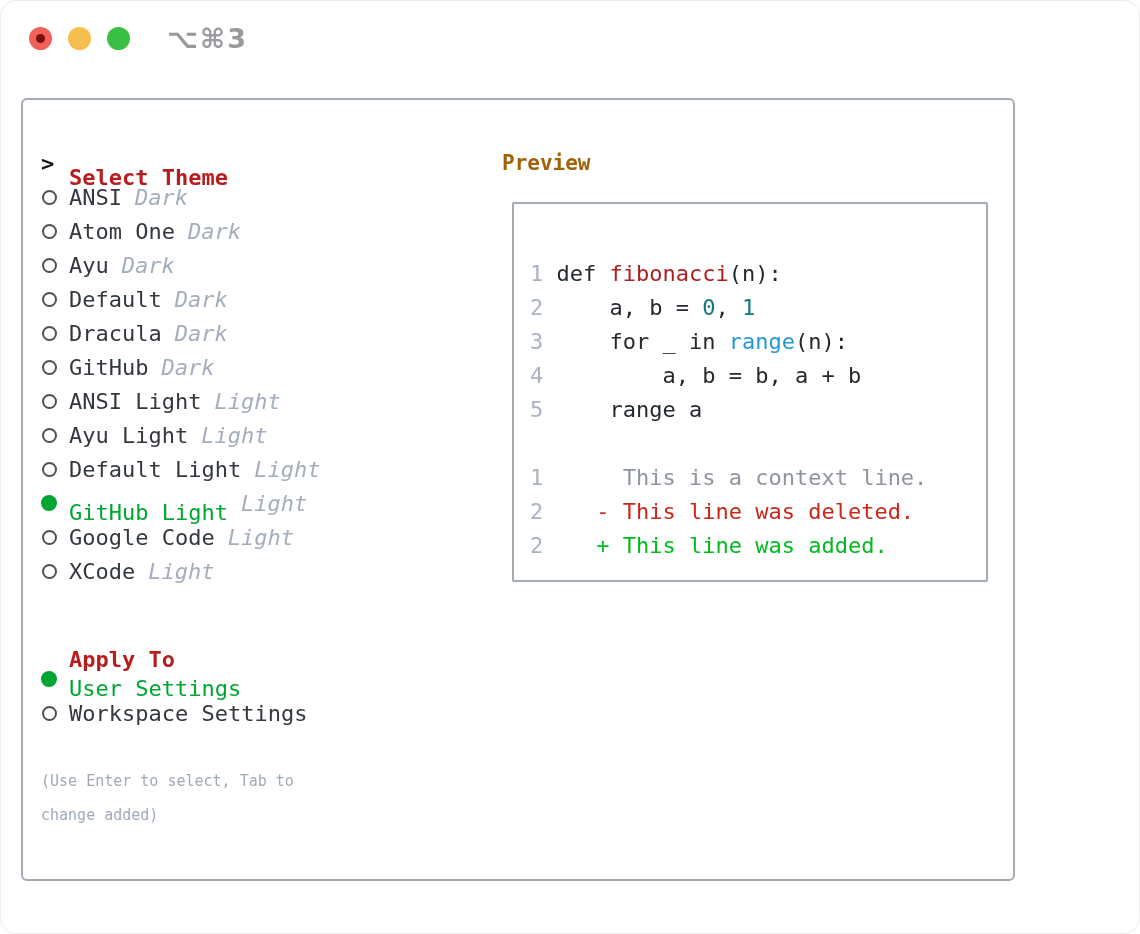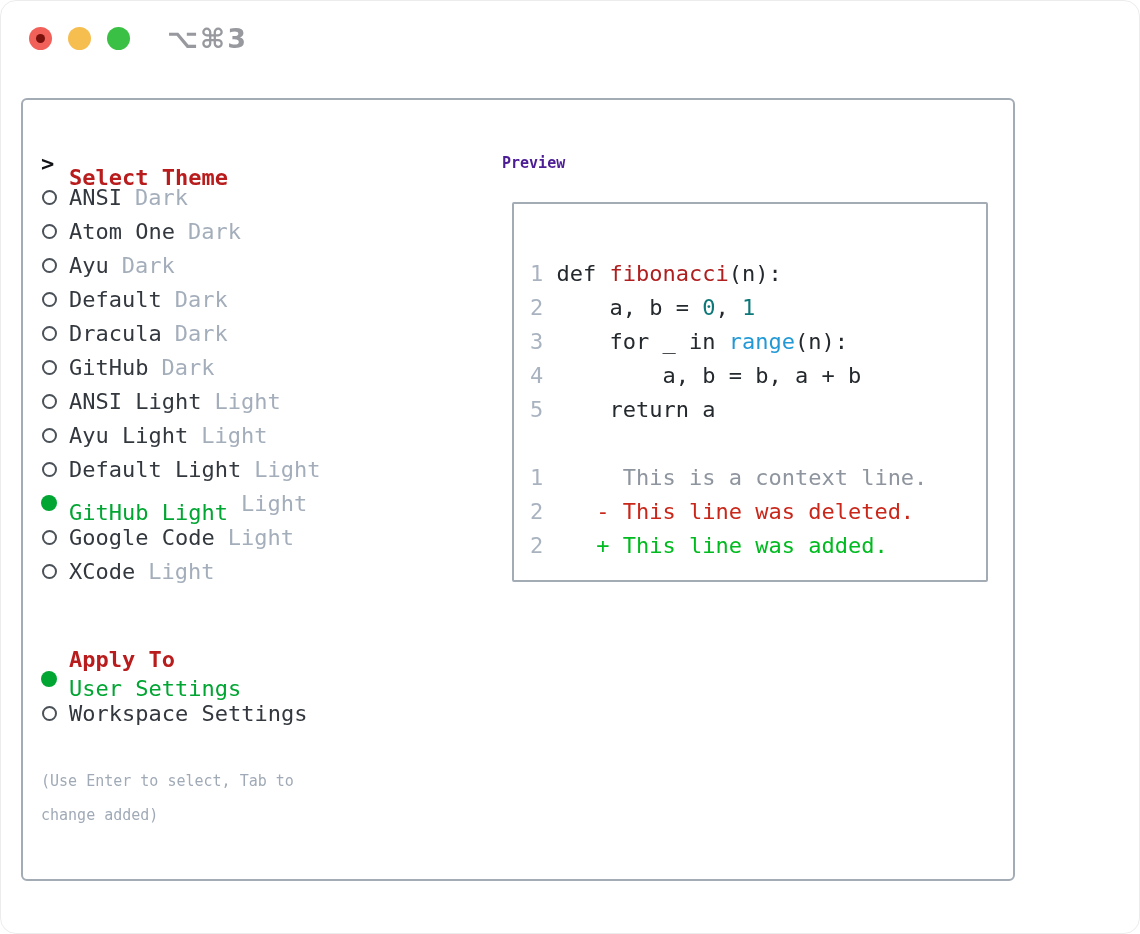--- a/index.html
+++ b/index.html
@@ -45,31 +45,31 @@
   .row { display:flex; align-items:center; height:34px; font-size:22px; white-space:pre; }
   .marker-col { width:28px; display:flex; align-items:center; flex:none; }
   .prompt { color:#111316; font-weight:bold; font-size:22px; }
   .radio {
     width:15px; height:15px; border-radius:50%;
     border:2px solid #4b5158; background:transparent; margin-left:1px;
   }
   .radio.on { width:16px; height:16px; border:none; background:#00a532; margin-left:0; }
   .hdr { color:#b91c1c; font-weight:bold;margin-top:28px; }
   .t-name { color:#33383f; }
-  .t-tag  { color:#a4aebb; margin-left:13px; }
+  .t-tag  { color:#a4aebb; margin-left:13px;font-style:italic; }
   .row.sel .t-name { color:#00a532;margin-top:19px; }
   .spacer-40 { height:40px; }
   .spacer-34 { height:34px; }
   .hint { height:34px; line-height:34px; font-size:15px; color:#a0aab7; white-space:pre; }
 
   
   .preview-label {
     position:absolute; left:479px; top:46px;
     height:34px; line-height:34px;
-    font-size:15px; font-weight:bold; color:#4c1d95;
+    font-size:21px; font-weight:bold; color:#a16207;
   }
   .preview-box {
     position:absolute; left:489px; top:102px;
     width:476px; height:380px;
     border:2px solid #a3abb5; border-radius:2px;
     background:#ffffff;
     padding:53px 10px 12px 16px;
     overflow:hidden;
   }
   .pline { height:34px; line-height:34px; font-size:22px; white-space:pre; }
@@ -187,21 +187,21 @@
       <div class="hint">change added)</div>
     </div>
 
     <div class="preview-label">Preview</div>
 
     <div class="preview-box">
       <div class="pline"><span class="c-ln">1 </span><span class="c-pl">def </span><span class="c-fn">fibonacci</span><span class="c-pl">(n):</span></div>
       <div class="pline"><span class="c-ln">2 </span><span class="c-pl">    a, b = </span><span class="c-nu">0</span><span class="c-pl">, </span><span class="c-nu">1</span></div>
       <div class="pline"><span class="c-ln">3 </span><span class="c-pl">    for _ in </span><span class="c-bi">range</span><span class="c-pl">(n):</span></div>
       <div class="pline"><span class="c-ln">4 </span><span class="c-pl">        a, b = b, a + b</span></div>
-      <div class="pline"><span class="c-ln">5 </span><span class="c-pl">    return a</span></div>
+      <div class="pline"><span class="c-ln">5 </span><span class="c-pl">    range a</span></div>
       <div class="pline"></div>
       <div class="pline"><span class="c-ln">1 </span><span class="c-ctx">     This is a context line.</span></div>
       <div class="pline"><span class="c-ln">2 </span><span class="c-del">   - This line was deleted.</span></div>
       <div class="pline"><span class="c-ln">2 </span><span class="c-add">   + This line was added.</span></div>
     </div>
 
   </div>
 </div>
 
 </body></html>

